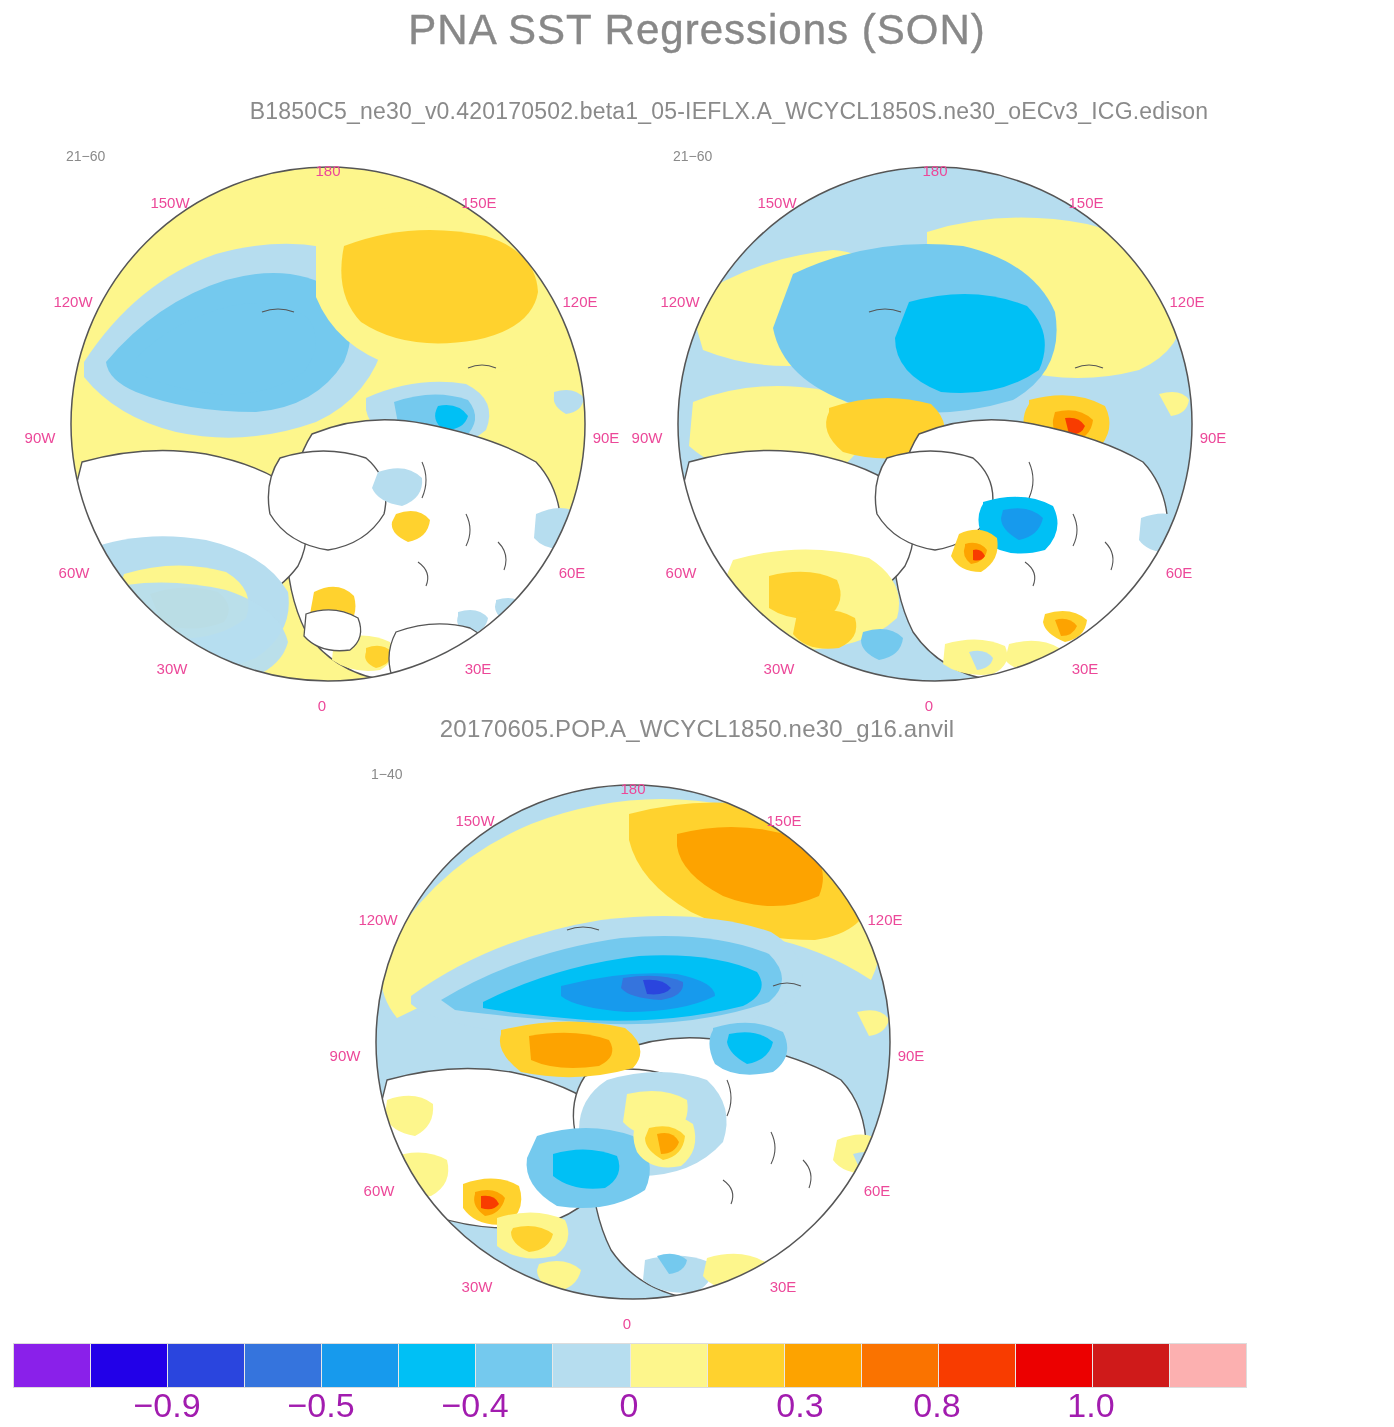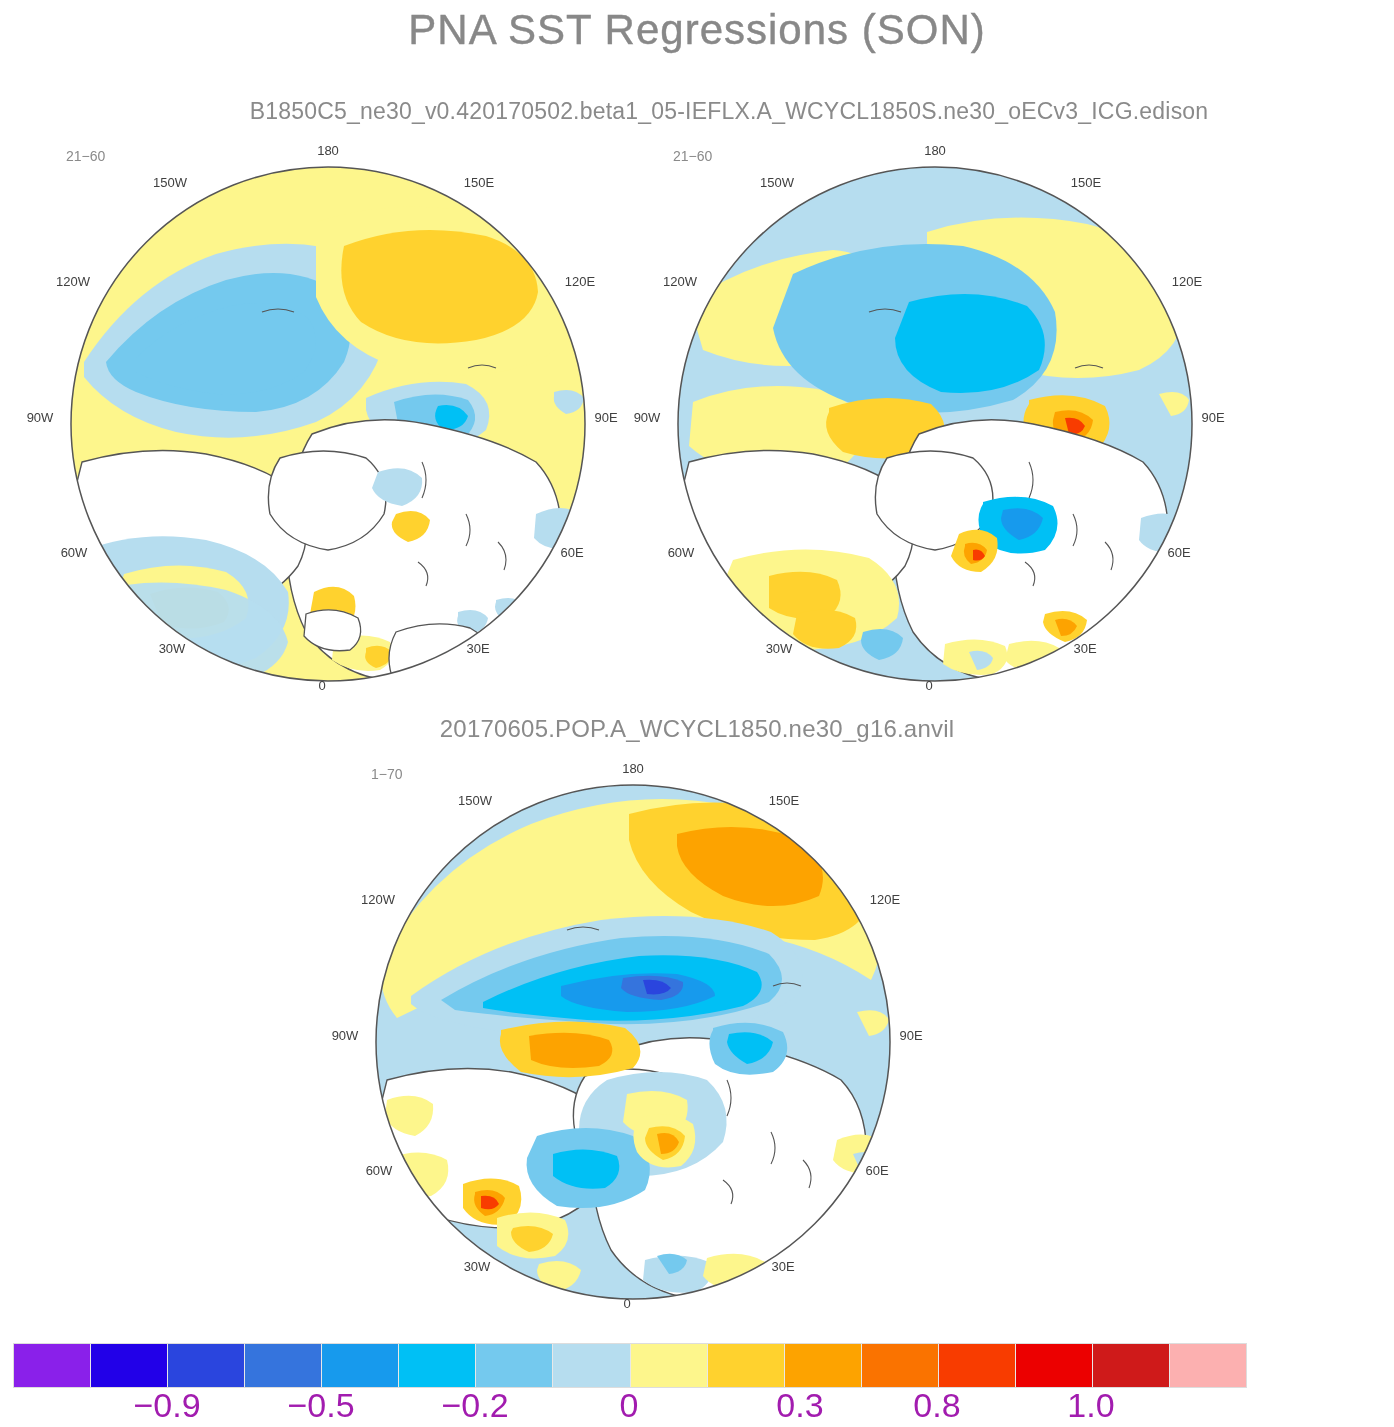--- a/index.html
+++ b/index.html
@@ -23,22 +23,23 @@
     position:absolute;left:0;top:715px;width:1394px;text-align:center;
     font-size:24px;color:#8a8a8a;letter-spacing:0.2px;white-space:nowrap;
   }
   
   .panel{position:absolute;}
   .panel .yr{
     position:absolute;font-size:14px;color:#8a8a8a;white-space:nowrap;
   }
   .globe-wrap{position:absolute;}
   .lonlab{
-    position:absolute;font-size:13px;color:#404040;white-space:nowrap;
+    position:absolute;font-size:15px;color:#ec4899;white-space:nowrap;
     transform:translate(-50%,-50%);
+    margin-top:20px;
   }
   svg{display:block;overflow:visible;}
   
   #colorbar{position:absolute;left:13px;top:1343px;width:1232px;height:43px;
     display:flex;border:1px solid #dddddd;box-sizing:content-box;}
   #colorbar .cell{flex:1 1 0;height:100%;border-right:1px solid #e8e8e8;box-sizing:border-box;}
   #colorbar .cell:last-child{border-right:none;}
   #cbar-ticks{position:absolute;left:0;top:1386px;width:1394px;height:41px;}
   #cbar-ticks .tick{
     position:absolute;font-size:34px;color:#a21caf;transform:translateX(-50%);
@@ -210,21 +211,21 @@
   <div class="lonlab" style="left:478px;top:508px;">30E</div>
   <div class="lonlab" style="left:322px;top:545px;">0</div>
   <div class="lonlab" style="left:172px;top:508px;">30W</div>
   <div class="lonlab" style="left:74px;top:412px;">60W</div>
   <div class="lonlab" style="left:40px;top:277px;">90W</div>
   <div class="lonlab" style="left:73px;top:141px;">120W</div>
   <div class="lonlab" style="left:170px;top:42px;">150W</div>
 </div>
 
 <div class="panel" style="left:305px;top:758px;width:640px;height:560px;">
-  <div class="yr" style="left:66px;top:8px;">1−70</div>
+  <div class="yr" style="left:66px;top:8px;">1−40</div>
   <div class="globe-wrap" style="left:66px;top:22px;">
     <svg width="524" height="524" viewBox="0 0 524 524">
       <defs>
           <clipPath id="clipC">
             <circle cx="262" cy="262" r="257"></circle>
           </clipPath>
         </defs>
       <circle cx="262" cy="262" r="257" fill="#ffffff"></circle>
       <g clip-path="url(#clipC)">
         <circle cx="262" cy="262" r="257" fill="#b6ddef"></circle>
@@ -318,18 +319,18 @@
     <div class="cell" style="background: rgb(253, 163, 0);"></div>
     <div class="cell" style="background: rgb(250, 115, 0);"></div>
     <div class="cell" style="background: rgb(248, 60, 0);"></div>
     <div class="cell" style="background: rgb(236, 0, 0);"></div>
     <div class="cell" style="background: rgb(207, 26, 26);"></div>
     <div class="cell" style="background: rgb(252, 176, 176);"></div>
   </div>
 <div id="cbar-ticks">
     <span class="tick" style="left: 167px;">−0.9</span>
     <span class="tick" style="left: 321px;">−0.5</span>
-    <span class="tick" style="left: 475px;">−0.2</span>
+    <span class="tick" style="left: 475px;">−0.4</span>
     <span class="tick" style="left: 629px;">0</span>
     <span class="tick" style="left: 800px;">0.3</span>
     <span class="tick" style="left: 937px;">0.8</span>
     <span class="tick" style="left: 1091px;">1.0</span>
   </div>
 
 </body></html>

